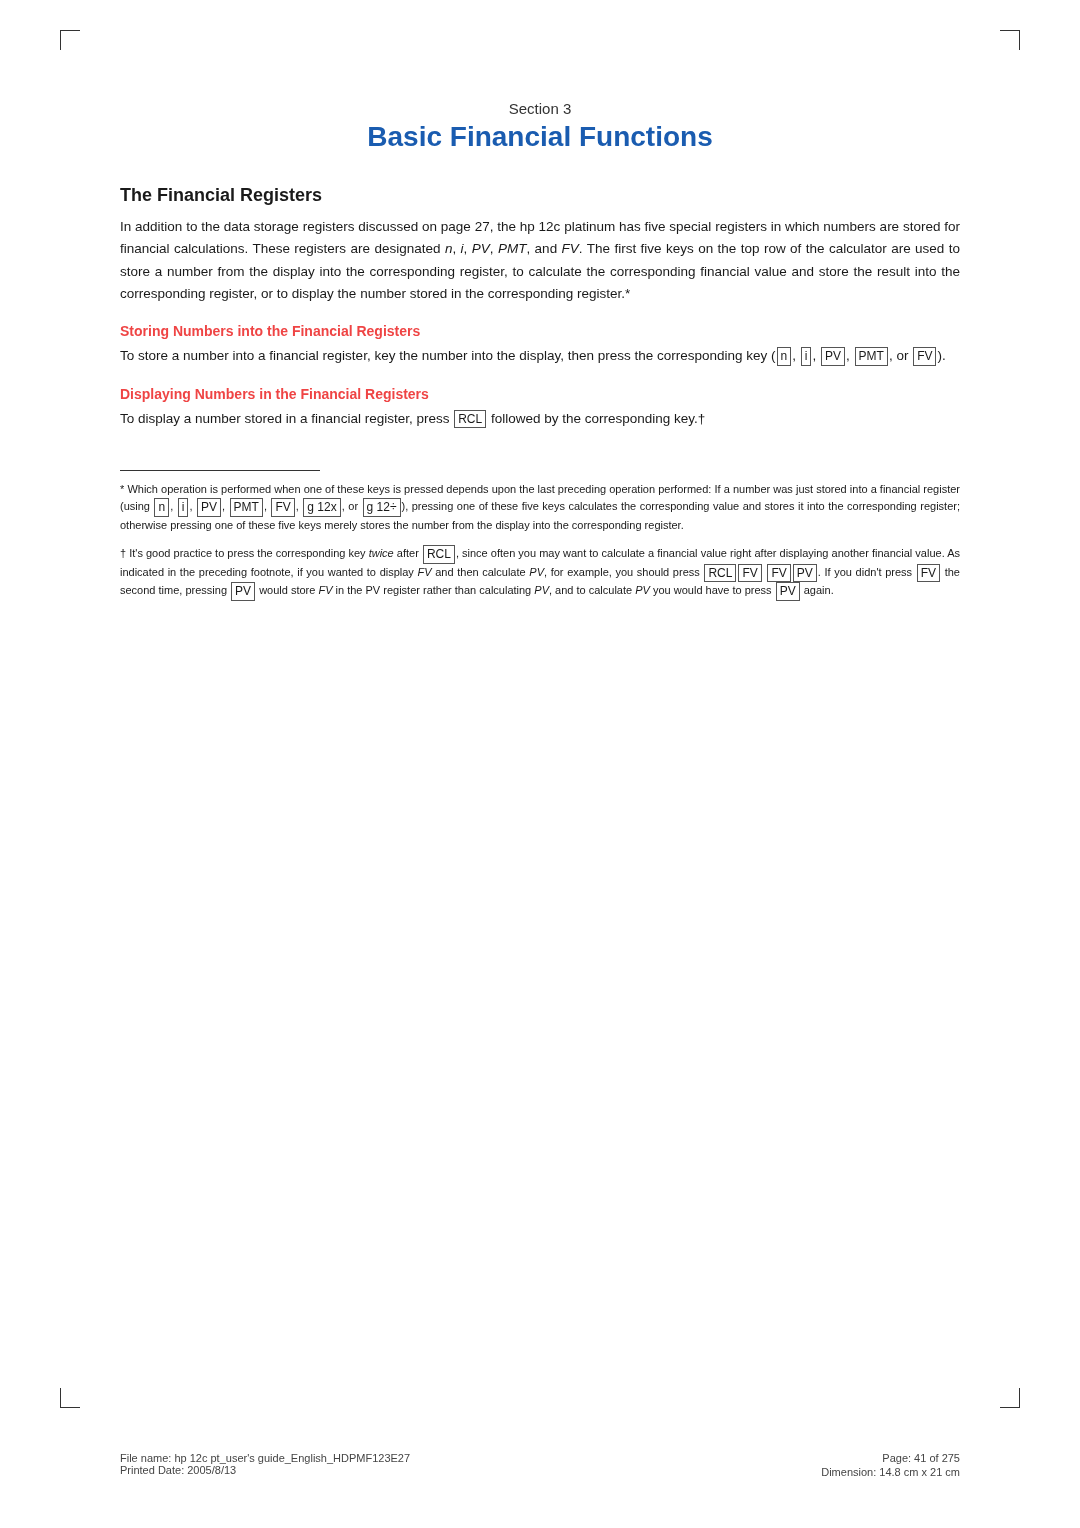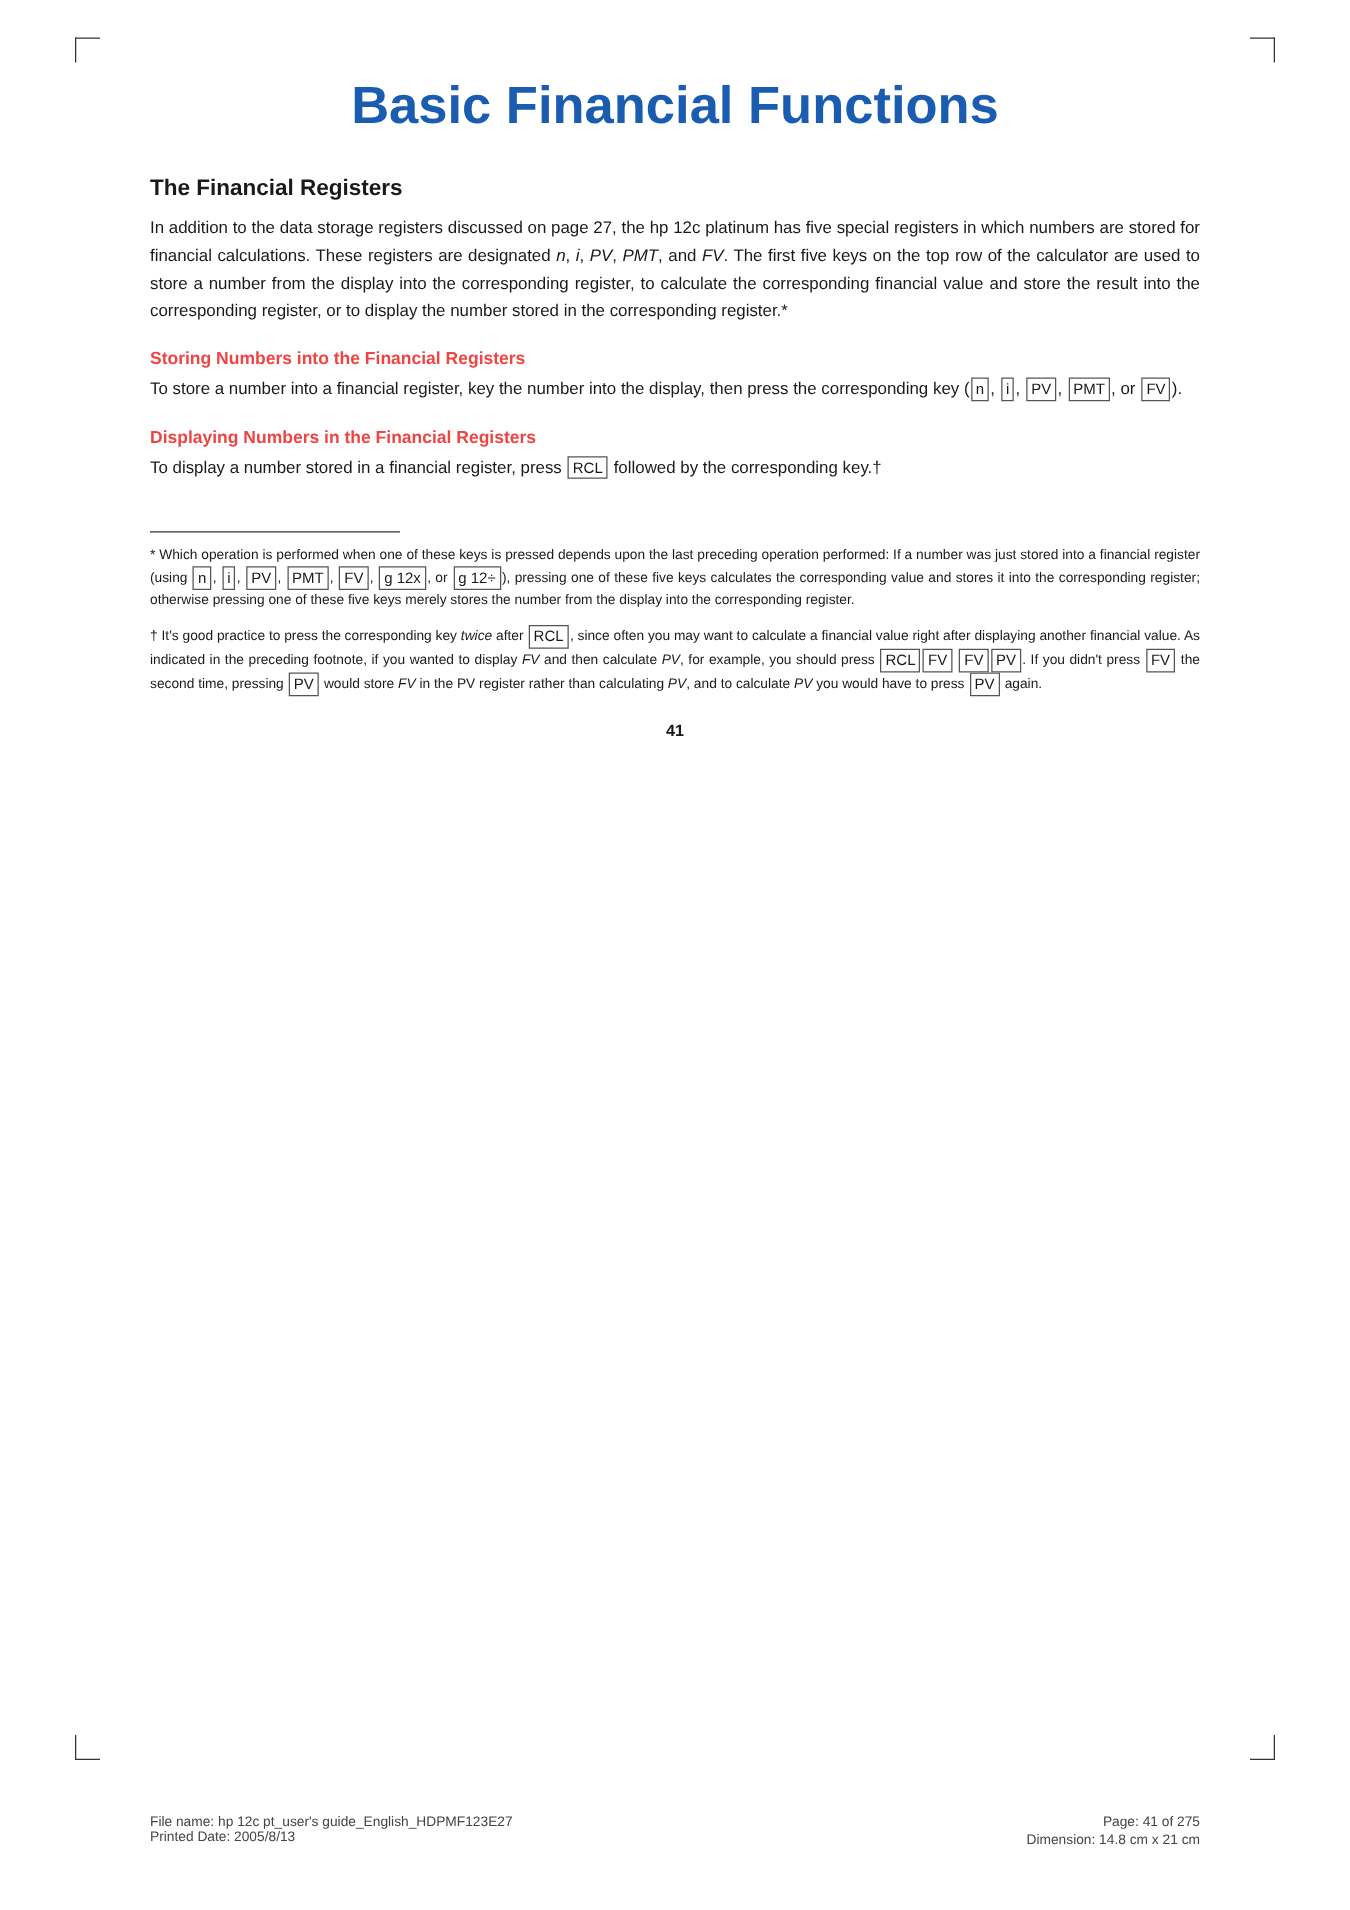--- a/index.html
+++ b/index.html
@@ -60,21 +60,21 @@
       text-align: center;
       font-size: 15px;
       color: #333;
       margin-top: 40px;
       margin-bottom: 4px;
       font-family: Arial, Helvetica, sans-serif;
     }
 
     .chapter-title {
       text-align: center;
-      font-size: 42px;
+      font-size: 28px;
       font-weight: bold;
       color: #1a5cb0;
       margin-bottom: 32px;
       font-family: Arial, Helvetica, sans-serif;
       line-height: 1.15;
     }
 
     .section-heading {
       font-size: 18px;
       font-weight: bold;
@@ -170,20 +170,23 @@
   </style>
 </head>
 <body>
 
 <div class="page">
   <div class="corner-mark top-left"></div>
   <div class="corner-mark top-right"></div>
   <div class="corner-mark bottom-left"></div>
   <div class="corner-mark bottom-right"></div>
 
+  <div class="section-label">
+    <span>Section</span>&nbsp;<span>3</span>
+  </div>
 
   <h1 class="chapter-title">Basic Financial Functions</h1>
 
   <h2 class="section-heading">The Financial Registers</h2>
 
   <p class="body-text">
     In addition to the data storage registers discussed on page 27, the hp 12c platinum has five special registers in which numbers are stored for financial calculations. These registers are designated <span class="text-italic">n</span>, <span class="text-italic">i</span>, <span class="text-italic">PV</span>, <span class="text-italic">PMT</span>, and <span class="text-italic">FV</span>. The first five keys on the top row of the calculator are used to store a number from the display into the corresponding register, to calculate the corresponding financial value and store the result into the corresponding register, or to display the number stored in the corresponding register.*
   </p>
 
   <h3 class="subsection-heading">Storing Numbers into the Financial Registers</h3>
@@ -201,21 +204,20 @@
   <hr class="footnote-separator">
 
   <p class="footnote">
     * Which operation is performed when one of these keys is pressed depends upon the last preceding operation performed: If a number was just stored into a financial register (using <span class="key-box">n</span>, <span class="key-box">i</span>, <span class="key-box">PV</span>, <span class="key-box">PMT</span>, <span class="key-box">FV</span>, <span class="key-box">g 12x</span>, or <span class="key-box">g 12÷</span>), pressing one of these five keys calculates the corresponding value and stores it into the corresponding register; otherwise pressing one of these five keys merely stores the number from the display into the corresponding register.
   </p>
 
   <p class="footnote">
     † It's good practice to press the corresponding key <span class="text-italic">twice</span> after <span class="key-box">RCL</span>, since often you may want to calculate a financial value right after displaying another financial value. As indicated in the preceding footnote, if you wanted to display <span class="text-italic">FV</span> and then calculate <span class="text-italic">PV</span>, for example, you should press <span class="key-box">RCL</span><span class="key-box">FV</span> <span class="key-box">FV</span><span class="key-box">PV</span>. If you didn't press <span class="key-box">FV</span> the second time, pressing <span class="key-box">PV</span> would store <span class="text-italic">FV</span> in the PV register rather than calculating <span class="text-italic">PV</span>, and to calculate <span class="text-italic">PV</span> you would have to press <span class="key-box">PV</span> again.
   </p>
 
-  <div class="page-number">41</div>
 
   <div class="footer">
     <div class="footer-left">
       <span>File name: hp 12c pt_user's guide_English_HDPMF123E27</span>
       <span>Printed Date: 2005/8/13</span>
     </div>
     <div class="footer-right">
       <span>Page: 41 of 275</span>
       <span>Dimension: 14.8 cm x 21 cm</span>
     </div>

